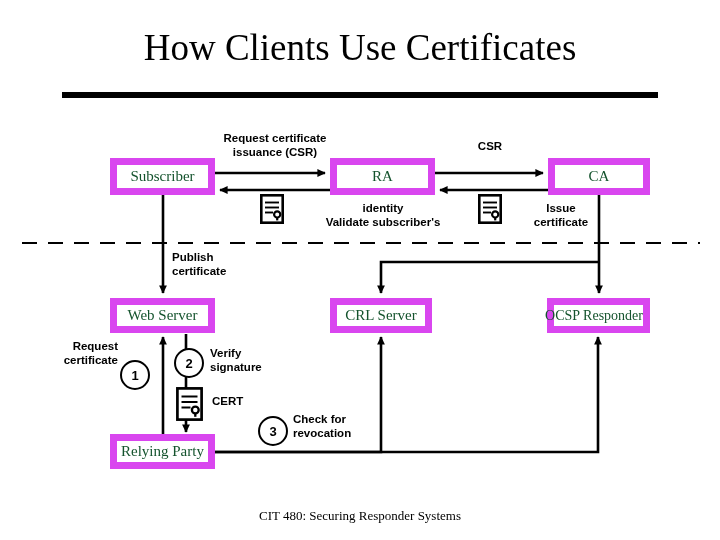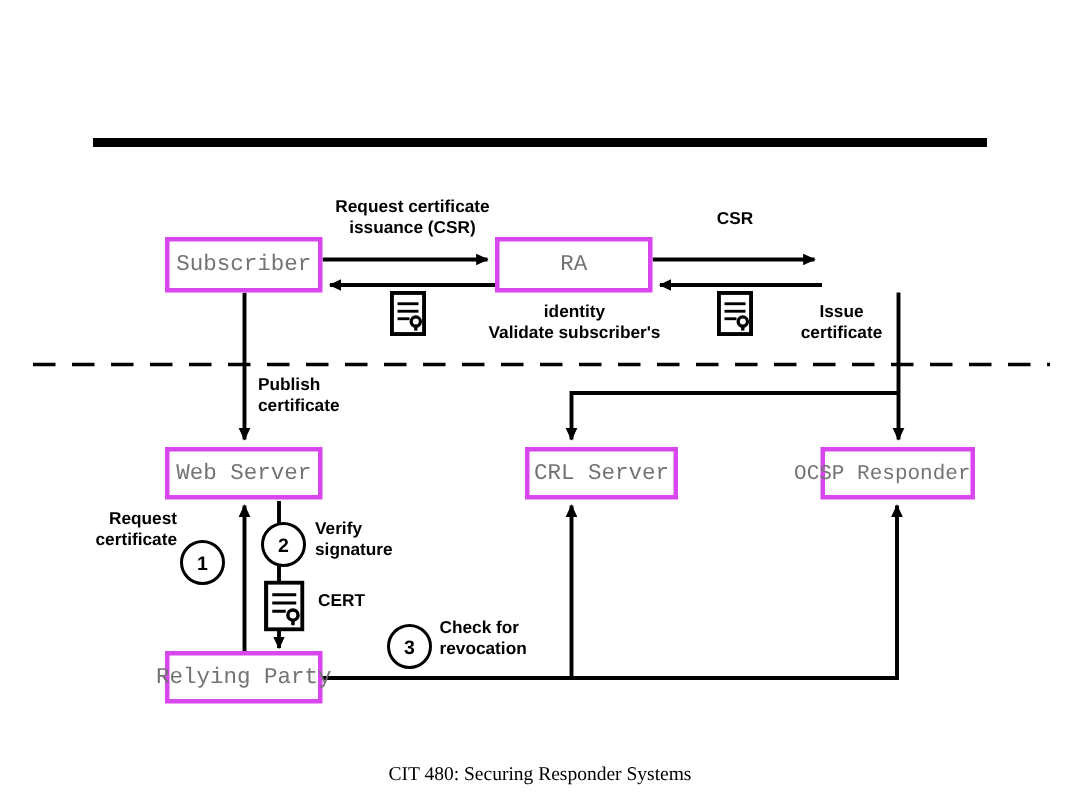--- a/index.html
+++ b/index.html
@@ -38,26 +38,26 @@
   }
 
   
   .diagram{position:absolute;left:0;top:110px;width:720px;height:380px;}
   .diagram svg{position:absolute;left:0;top:0;}
 
   
   .nodebox{
     position:absolute;
     box-sizing:border-box;
-    border:3px solid #d946ef;
+    border:7px solid #d946ef;
     background:#ffffff;
     display:flex;align-items:center;justify-content:center;
-    font-family:Liberation Mono, monospace;
+    font-family:Liberation Serif, serif;
     font-size:15px;
-    color:#737373;
+    color:#14532d;
     letter-spacing:0px;
     white-space:nowrap;
   }
   .nodebox.small{font-size:14px;}
 
   
   .anno{
     position:absolute;
     font-family:"Liberation Sans", sans-serif;
     font-size:11.5px;
@@ -83,20 +83,21 @@
   }
 
   
   .certicon{position:absolute;width:24px;height:30px;}
 </style>
 </head>
 <body>
 
 <div id="slide">
 
+  <div class="slide-title">How Clients Use Certificates</div>
   <div class="title-rule"></div>
 
   <div class="diagram">
 
     <svg width="720" height="380" viewBox="0 0 720 380">
       <defs>
         <marker id="ah" markerWidth="9" markerHeight="9" refX="7.6" refY="4.5" orient="auto" markerUnits="userSpaceOnUse">
           <path d="M0,0.6 L8.4,4.5 L0,8.4 z" fill="#000"></path>
         </marker>
       </defs>
@@ -129,26 +130,29 @@
     </svg>
 
     <div class="nodebox" style="left:110px;top:48px;width:105px;height:37px;">
       <span>Subscriber</span>
     </div>
 
     <div class="nodebox" style="left:330px;top:48px;width:105px;height:37px;">
       <span>RA</span>
     </div>
 
+    <div class="nodebox" style="left:548px;top:48px;width:102px;height:37px;">
+      <span>CA</span>
+    </div>
 
     <div class="nodebox" style="left:110px;top:188px;width:105px;height:35px;">
       <span>Web Server</span>
     </div>
 
-    <div class="nodebox" style="left:330px;top:188px;width:102px;height:35px;margin-left:20px;">
+    <div class="nodebox" style="left:330px;top:188px;width:102px;height:35px;">
       <span>CRL Server</span>
     </div>
 
     <div class="nodebox small" style="left:547px;top:188px;width:103px;height:35px;justify-content:flex-end;">
       <span>OCSP Responder</span>
     </div>
 
     <div class="nodebox" style="left:110px;top:324px;width:105px;height:35px;">
       <span>Relying Party</span>
     </div>

